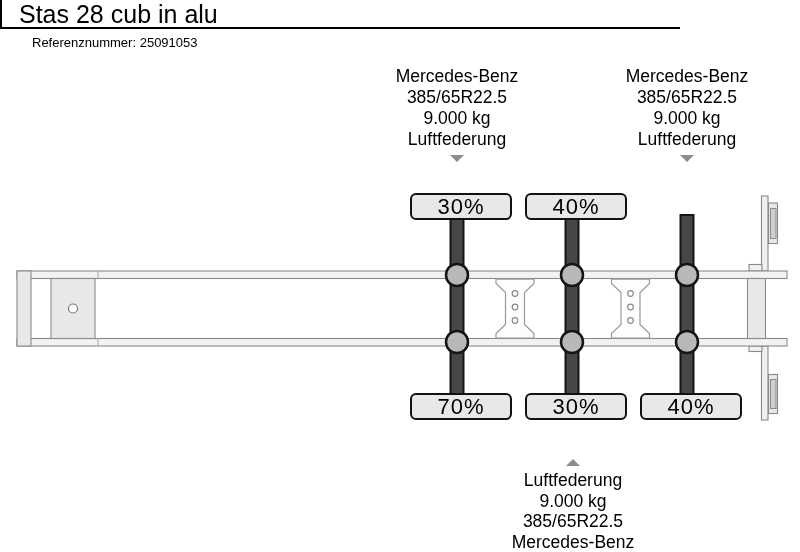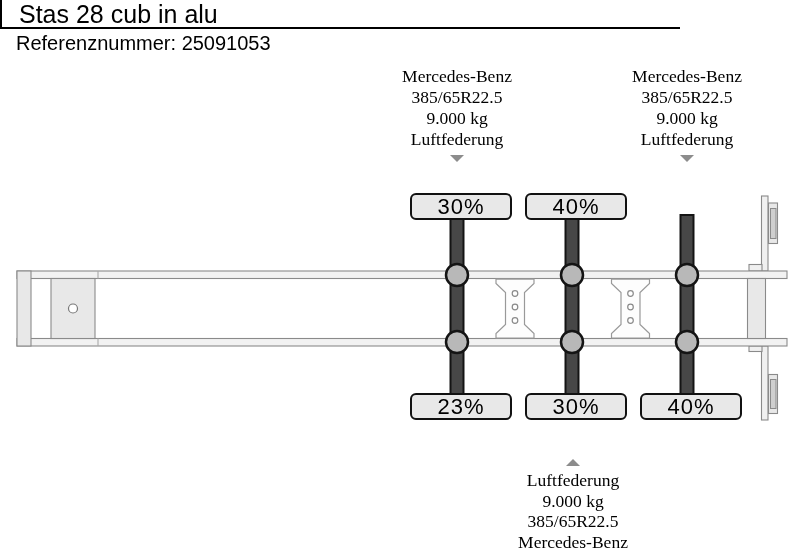--- a/index.html
+++ b/index.html
@@ -6,24 +6,24 @@
   #canvas{
     position:relative;width:800px;height:552px;overflow:hidden;background:#fff;
     font-family:"Liberation Sans","DejaVu Sans",sans-serif;color:var(--text,#000);
   }
   
   .header{
     position:absolute;left:0;top:0;width:680px;height:29px;box-sizing:border-box;
     border-bottom:2px solid #000;border-left:2px solid #000;
   }
   .title{position:absolute;left:17px;top:0px;font-size:25px;line-height:28px;white-space:nowrap;}
-  .ref-line{position:absolute;left:16px;top:35px;font-size:20px;line-height:16px;white-space:nowrap;text-align:center;}
+  .ref-line{position:absolute;left:32px;top:35px;font-size:13px;line-height:16px;white-space:nowrap;text-align:center;}
   .ref-line span{display:inline;}
   
-  .spec-block{position:absolute;width:200px;text-align:center;font-size:17.5px;line-height:21px;font-family:Liberation Serif, serif;}
+  .spec-block{position:absolute;width:200px;text-align:center;font-size:17.5px;line-height:21px;}
   .spec-block.bottom{line-height:20.5px;}
   .arrow-down{position:absolute;width:0;height:0;
     border-left:7px solid transparent;border-right:7px solid transparent;
     border-top:7.5px solid var(--arrow-gray,#8c8c8c);}
   .arrow-up{position:absolute;width:0;height:0;
     border-left:7px solid transparent;border-right:7px solid transparent;
     border-bottom:7.5px solid var(--arrow-gray,#8c8c8c);}
   
   .tire-box{
     position:absolute;width:102px;height:27px;box-sizing:border-box;z-index:3;
@@ -113,21 +113,21 @@
     </g>
     <g>
       <rect class="axle-bar" x="680.5" y="215" width="13" height="183"></rect>
       <circle class="wheel" cx="687" cy="275" r="11"></circle>
       <circle class="wheel" cx="687" cy="342" r="11"></circle>
     </g>
   </svg>
 
   <div class="tire-box" style="left:410px;top:193px">30%</div>
   <div class="tire-box" style="left:525px;top:193px">40%</div>
-  <div class="tire-box" style="left:410px;top:393px">23%</div>
+  <div class="tire-box" style="left:410px;top:393px">70%</div>
   <div class="tire-box" style="left:525px;top:393px">30%</div>
   <div class="tire-box" style="left:640px;top:393px">40%</div>
 
   <div class="spec-block" style="left:357px;top:66px">
     <div>Mercedes-Benz</div>
     <div>385/65R22.5</div>
     <div>9.000 kg</div>
     <div>Luftfederung</div>
   </div>
   <div class="arrow-down" style="left:450px;top:155px"></div>

